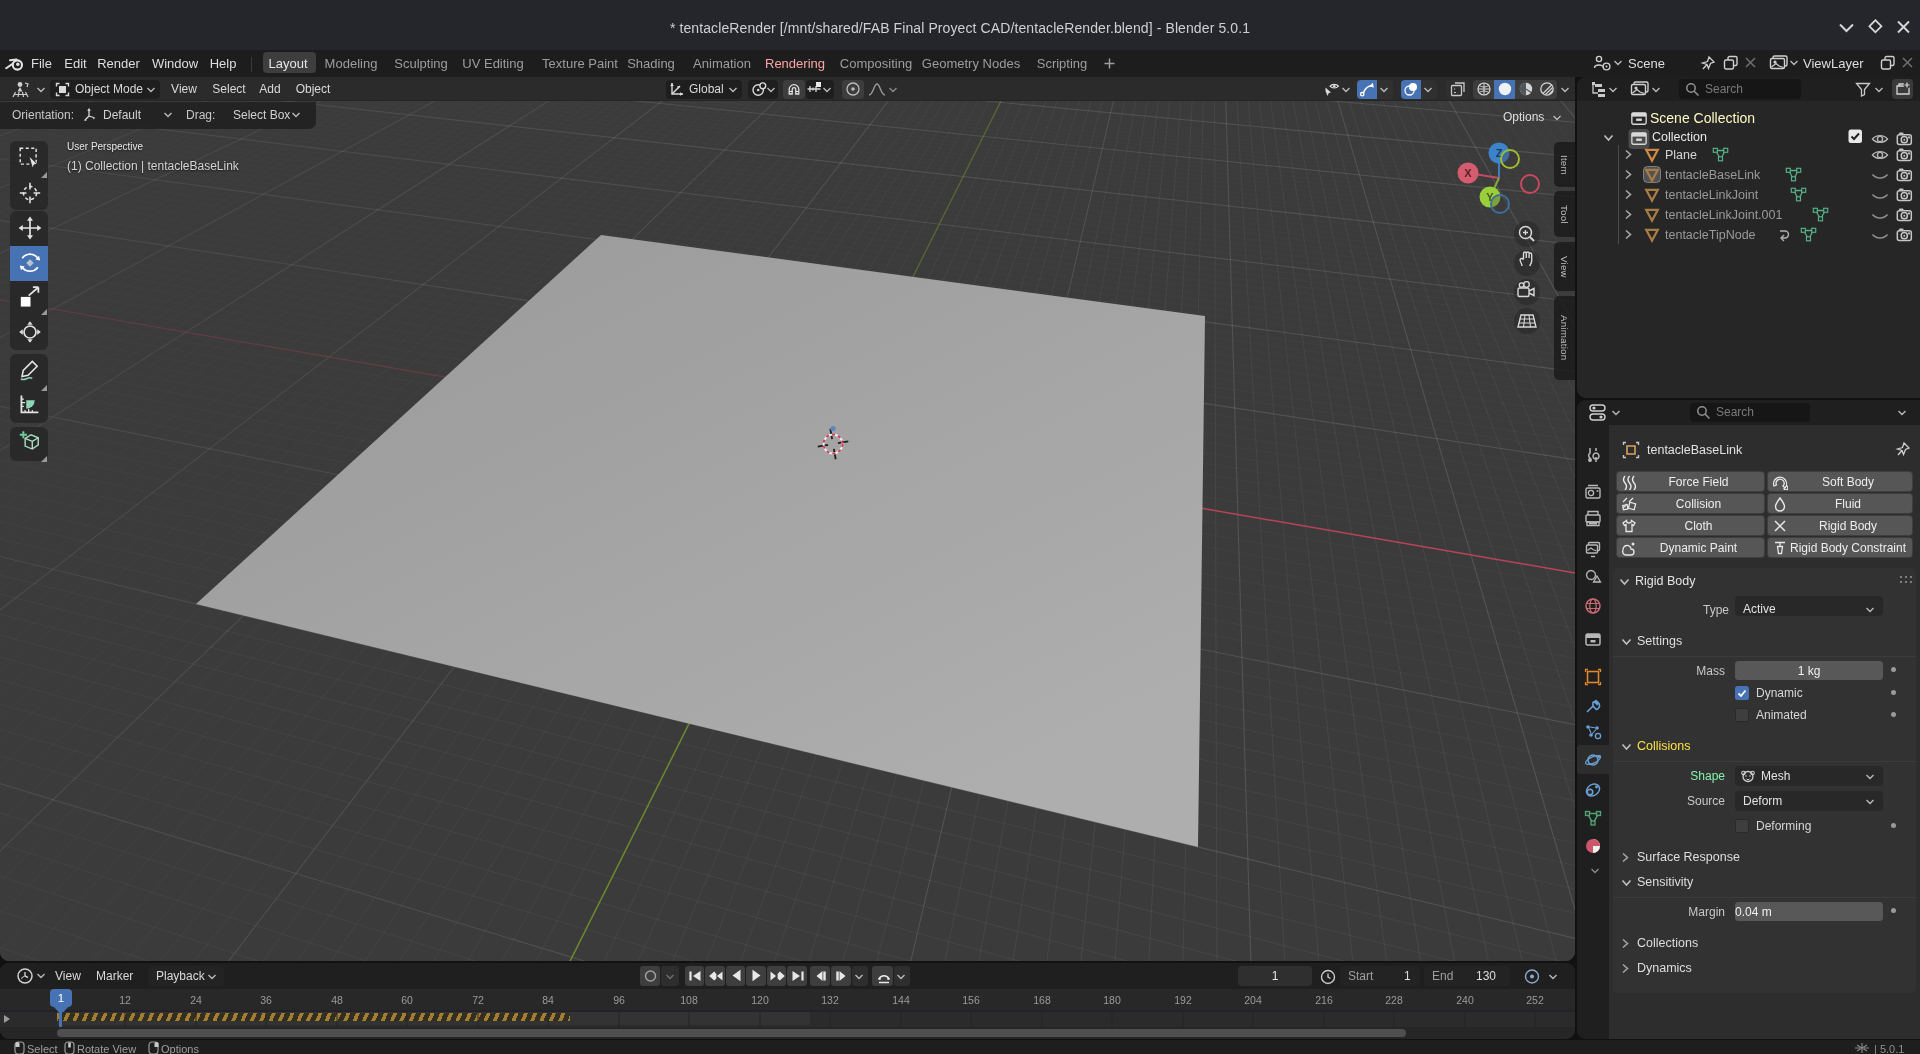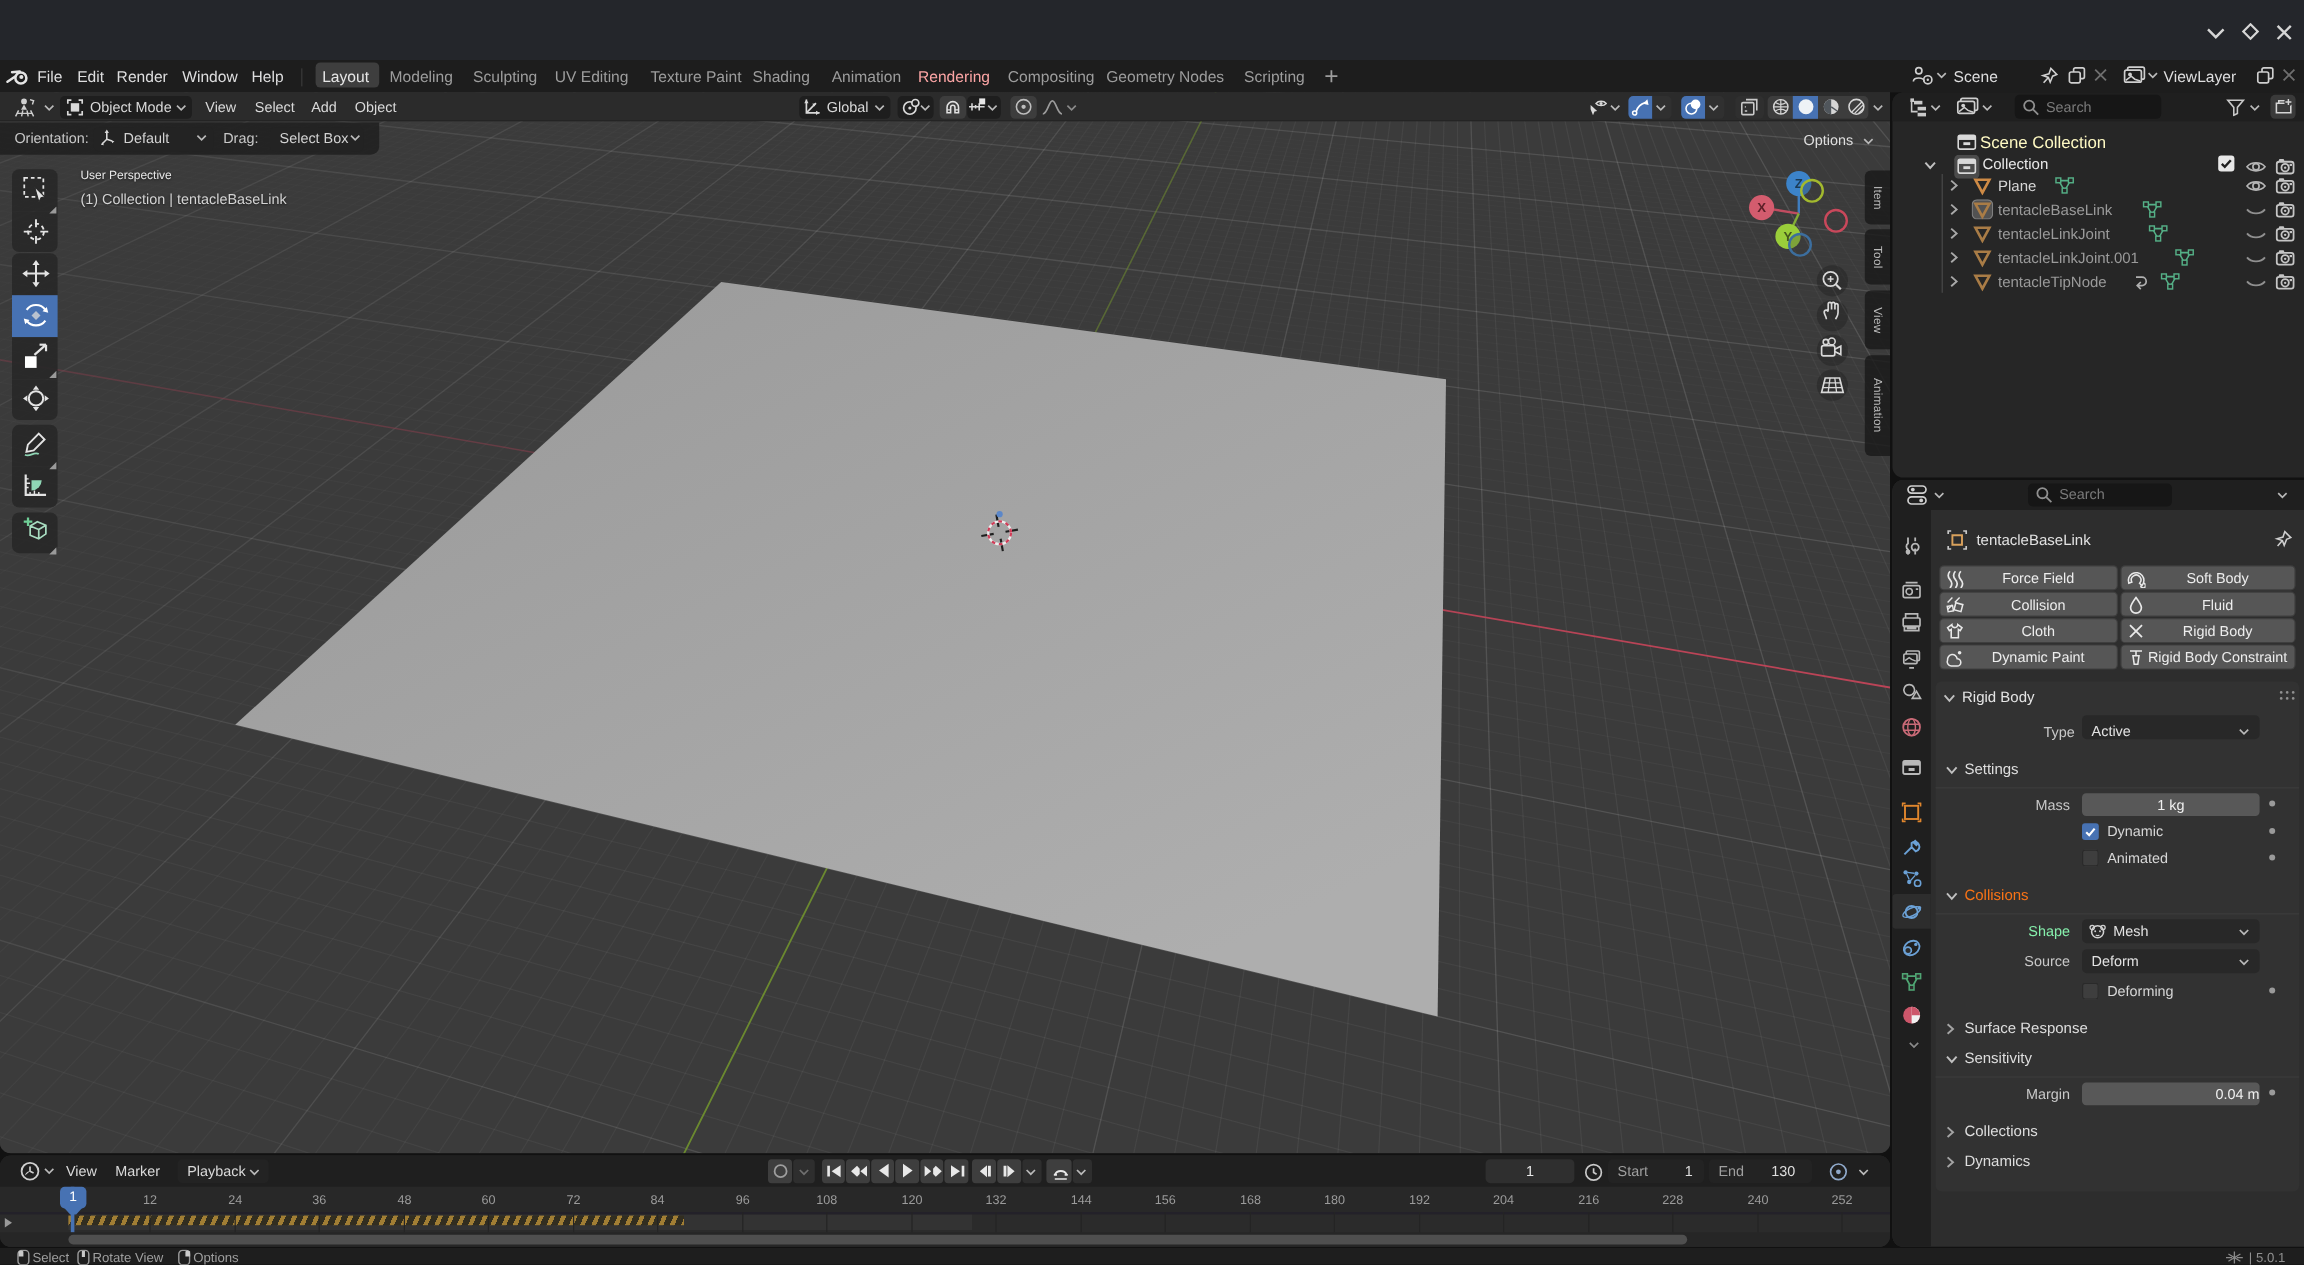--- a/index.html
+++ b/index.html
@@ -24,20 +24,21 @@
 #proptabs{left:0;top:25px;width:32px;height:614px;background:#1f1f1f;}
 #timeline{left:0;top:963px;width:1575px;height:76px;background:#2b2b2b;border-radius:9px;overflow:hidden;}
 #tlhead{left:0;top:0;width:1575px;height:26px;background:#1f1f1f;}
 #tlruler{left:0;top:26px;width:1575px;height:21px;background:#282828;}
 #statusbar{left:0;top:1040px;width:1920px;height:14px;background:#1e1e1e;}
 .num{color:#9b9b9b;font-size:10.5px;}
 .field{background:#232323;border-radius:4px;}
 </style></head><body>
 <div id="page">
 <div id="titlebar" class="abs"></div>
+<div id="title" class="abs">* tentacleRender [/mnt/shared/FAB Final Proyect CAD/tentacleRender.blend] - Blender 5.0.1</div>
 <svg class="abs" style="left:1838px;top:21px" width="17" height="13" viewBox="0 0 17 13">
       <path d="M2 3.5 L8.5 10 L15 3.5" fill="none" stroke="#d5d5d5" stroke-width="2"></path>
     </svg>
 <svg class="abs" style="left:1867px;top:19px" width="16" height="15" viewBox="0 0 16 15">
       <rect x="4.2" y="3" width="8.5" height="8.5" transform="rotate(45 8.5 7.2)" fill="none" stroke="#d5d5d5" stroke-width="1.8"></rect>
     </svg>
 <svg class="abs" style="left:1896px;top:20px" width="15" height="14" viewBox="0 0 15 14">
       <path d="M2 1.5 L13 12.5 M13 1.5 L2 12.5" stroke="#d5d5d5" stroke-width="2"></path>
     </svg>
 <div id="menubar" class="abs"></div>
@@ -1173,21 +1174,21 @@
         <path d="M2.5 6.5 L5 9 L9.5 3.5" fill="none" stroke="#fff" stroke-width="1.8"></path>
       </svg>
       <div class="abs" style="left:179px;top:286px;color:#d6d6d6;font-size:12px">Dynamic</div>
       <div class="abs" style="left:314px;top:290px;width:5px;height:5px;border-radius:50%;background:#9a9a9a"></div>
 <div class="abs" style="left:158px;top:308px;width:14px;height:14px;background:#3e3e3e;border-radius:2.5px;box-shadow:inset 0 0 0 1px #2a2a2a"></div>
       <div class="abs" style="left:179px;top:308px;color:#d6d6d6;font-size:12px">Animated</div>
       <div class="abs" style="left:314px;top:312px;width:5px;height:5px;border-radius:50%;background:#9a9a9a"></div>
 <svg class="abs" style="left:44px;top:342px" width="11" height="10" viewBox="0 0 11 10">
         <path d="M1.5 2.5 L5.5 7 L9.5 2.5" fill="none" stroke="#c0c0c0" stroke-width="1.6"></path>
       </svg>
-<div class="abs" style="left:60px;top:339px;color:#f97316;font-size:12.5px">Collisions</div>
+<div class="abs" style="left:60px;top:339px;color:#fde047;font-size:12.5px">Collisions</div>
 <div class="abs" style="left:36px;top:361px;width:303px;height:1px;background:#3c3c3c"></div>
 <div class="abs" style="left:62px;top:369px;width:86px;text-align:right;color:#86efac;font-size:12px">Shape</div>
 <div class="abs" style="left:158px;top:366px;width:148px;height:20px;background:#282828;border-radius:4px"></div>
 <svg class="abs" style="left:163px;top:368px" width="16" height="16" viewBox="0 0 16 16">
         <circle cx="8" cy="8.5" r="5" fill="none" stroke="#d0d0d0" stroke-width="1.3"></circle>
         <circle cx="3.5" cy="5" r="1.8" fill="none" stroke="#d0d0d0" stroke-width="1.1"></circle>
         <circle cx="12.5" cy="5" r="1.8" fill="none" stroke="#d0d0d0" stroke-width="1.1"></circle>
         <circle cx="6" cy="8" r="0.8" fill="#d0d0d0"></circle>
         <circle cx="10" cy="8" r="0.8" fill="#d0d0d0"></circle>
         <path d="M6.5 11 a2 2 0 0 0 3 0" fill="none" stroke="#d0d0d0" stroke-width="1"></path>
@@ -1209,21 +1210,21 @@
         <path d="M3 1.5 L7.5 5.5 L3 9.5" fill="none" stroke="#c0c0c0" stroke-opacity="0.8" stroke-width="1.6"></path>
       </svg>
 <div class="abs" style="left:60px;top:450px;color:#dedede;font-size:12.5px">Surface Response</div>
 <svg class="abs" style="left:44px;top:478px" width="11" height="10" viewBox="0 0 11 10">
         <path d="M1.5 2.5 L5.5 7 L9.5 2.5" fill="none" stroke="#c0c0c0" stroke-width="1.6"></path>
       </svg>
 <div class="abs" style="left:60px;top:475px;color:#dedede;font-size:12.5px">Sensitivity</div>
 <div class="abs" style="left:36px;top:497px;width:303px;height:1px;background:#3c3c3c"></div>
 <div class="abs" style="left:62px;top:505px;width:86px;text-align:right;color:#c8c8c8;font-size:12px">Margin</div>
       <div class="abs" style="left:158px;top:502px;width:148px;height:19px;background:#585858;border-radius:3.5px"></div>
-      <div class="abs" style="left:158px;top:505px;width:148px;text-align:right;color:#f0f0f0;font-size:12px">0.04 m</div>
+      <div class="abs" style="left:158px;top:505px;width:148px;text-align:left;color:#f0f0f0;font-size:12px">0.04 m</div>
       <div class="abs" style="left:314px;top:508px;width:5px;height:5px;border-radius:50%;background:#9a9a9a"></div>
 <svg class="abs" style="left:43px;top:538px" width="10" height="11" viewBox="0 0 10 11">
         <path d="M3 1.5 L7.5 5.5 L3 9.5" fill="none" stroke="#c0c0c0" stroke-opacity="0.8" stroke-width="1.6"></path>
       </svg>
 <div class="abs" style="left:60px;top:536px;color:#dedede;font-size:12.5px">Collections</div>
 <svg class="abs" style="left:43px;top:563px" width="10" height="11" viewBox="0 0 10 11">
         <path d="M3 1.5 L7.5 5.5 L3 9.5" fill="none" stroke="#c0c0c0" stroke-opacity="0.8" stroke-width="1.6"></path>
       </svg>
 <div class="abs" style="left:60px;top:561px;color:#dedede;font-size:12.5px">Dynamics</div>
 </div>

